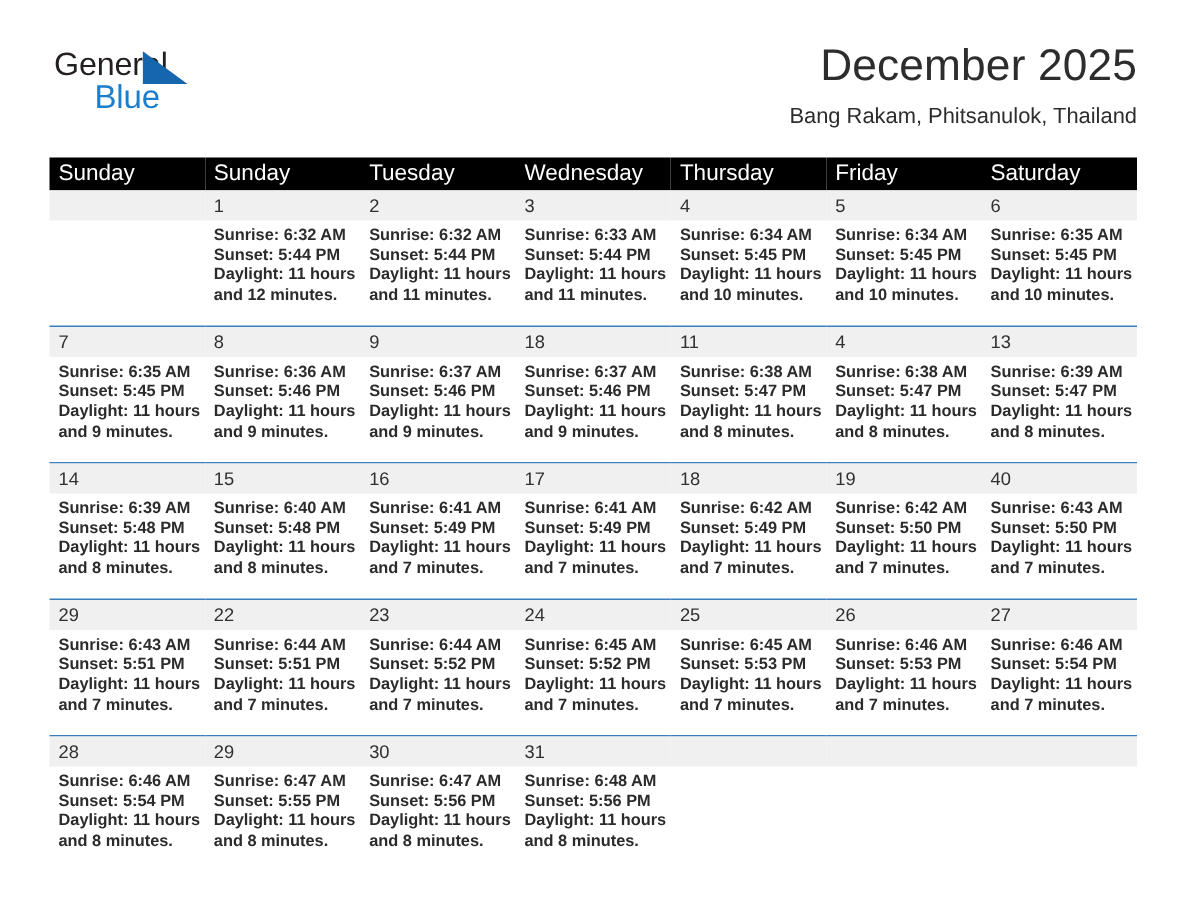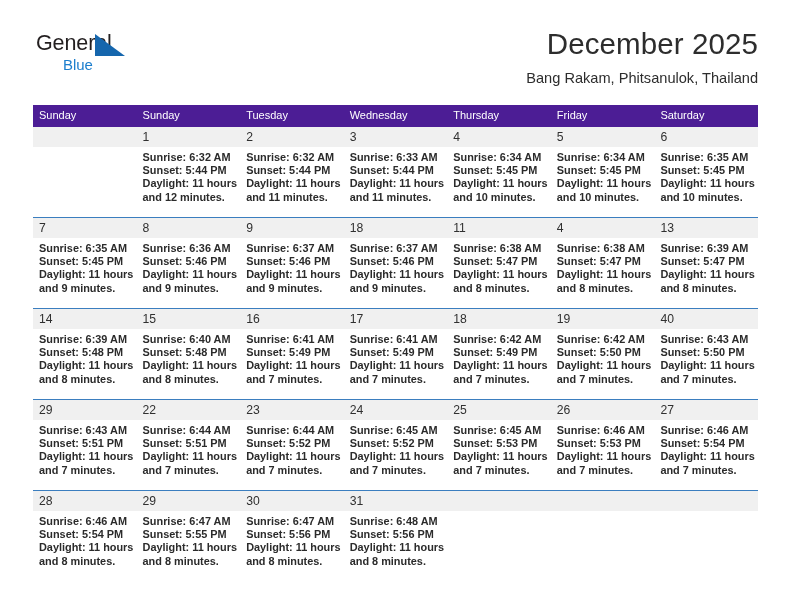--- a/index.html
+++ b/index.html
@@ -44,21 +44,21 @@
     font-size: 21.5px;
     color: #231f20;
     letter-spacing: -0.1px;
     line-height: 26px;
     white-space: nowrap;
   }
   .brand-blue {
     position: absolute;
     left: 30px;
     top: 22px;
-    font-size: 15px;
+    font-size: 22px;
     color: #1c7ecd;
     letter-spacing: -0.1px;
     line-height: 26px;
     white-space: nowrap;
   }
   .brand-tri {
     position: absolute;
     left: 62px;
     top: 4px;
     width: 30px;
@@ -93,24 +93,24 @@
   .calendar {
     position: absolute;
     left: 33px;
     top: 105px;
     width: 725px;
     border-collapse: collapse;
     table-layout: fixed;
   }
 
   .calendar th {
-    background: #4c1d95;
+    background: #000000;
     color: #ffffff;
     font-weight: normal;
-    font-size: 11px;
+    font-size: 15px;
     text-align: left;
     padding: 4px 0 5px 6px;
     height: 20px;
     line-height: 13px;
     border: none;
   }
 
   .calendar td {
     vertical-align: top;
     padding: 0;

